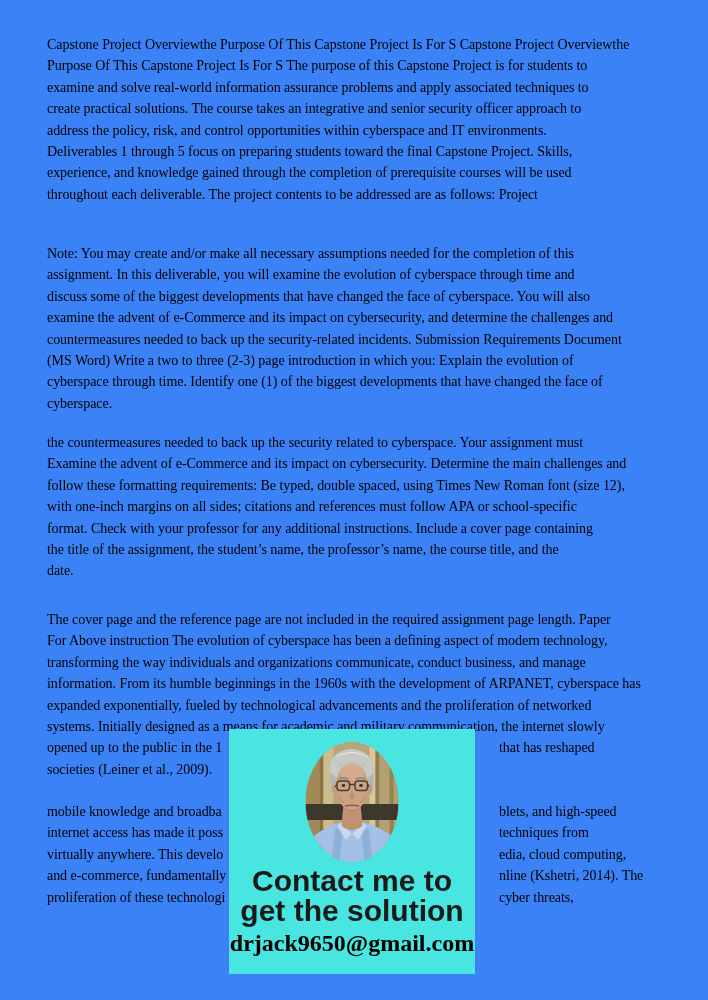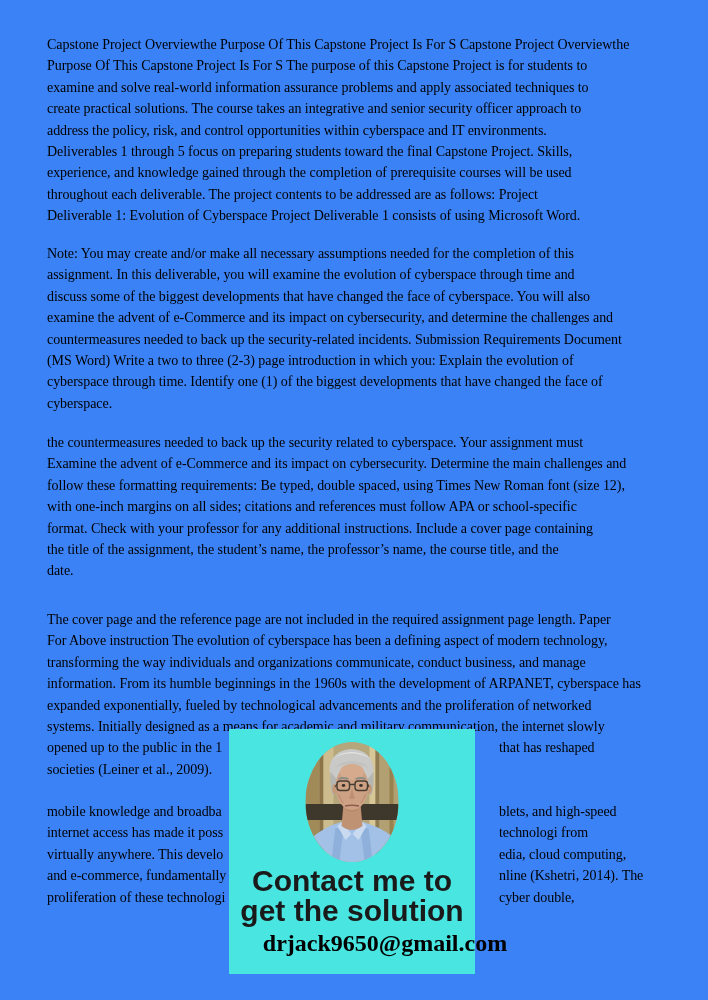--- a/index.html
+++ b/index.html
@@ -60,39 +60,37 @@
   .promo-email {
     position:absolute;
     top:199px; left:0;
     width:100%;
     text-align:center;
     font-family:"Liberation Serif","DejaVu Serif",serif;
     font-weight:700;
     font-size:24px;
     line-height:30px;
     color:#000000;
-    padding-left:33px;
   }
 </style>
 </head>
 <body>
 
 <div class="page">
 
   <div>
     <div class="para" style="top:34px">
         <div class="line">Capstone Project Overviewthe Purpose Of This Capstone Project Is For S Capstone Project Overviewthe</div>
         <div class="line">Purpose Of This Capstone Project Is For S The purpose of this Capstone Project is for students to</div>
         <div class="line">examine and solve real-world information assurance problems and apply associated techniques to</div>
         <div class="line">create practical solutions. The course takes an integrative and senior security officer approach to</div>
         <div class="line">address the policy, risk, and control opportunities within cyberspace and IT environments.</div>
         <div class="line">Deliverables 1 through 5 focus on preparing students toward the final Capstone Project. Skills,</div>
         <div class="line">experience, and knowledge gained through the completion of prerequisite courses will be used</div>
         <div class="line">throughout each deliverable. The project contents to be addressed are as follows: Project</div>
-        <div class="line">Deliverable 1: Evolution of Cyberspace Project Deliverable 1 consists of using Microsoft Word.</div>
       </div>
     <div class="para" style="top:243px">
         <div class="line">Note: You may create and/or make all necessary assumptions needed for the completion of this</div>
         <div class="line">assignment. In this deliverable, you will examine the evolution of cyberspace through time and</div>
         <div class="line">discuss some of the biggest developments that have changed the face of cyberspace. You will also</div>
         <div class="line">examine the advent of e-Commerce and its impact on cybersecurity, and determine the challenges and</div>
         <div class="line">countermeasures needed to back up the security-related incidents. Submission Requirements Document</div>
         <div class="line">(MS Word) Write a two to three (2-3) page introduction in which you: Explain the evolution of</div>
         <div class="line">cyberspace through time. Identify one (1) of the biggest developments that have changed the face of</div>
         <div class="line">cyberspace.</div>
@@ -111,24 +109,24 @@
         <div class="line">For Above instruction The evolution of cyberspace has been a defining aspect of modern technology,</div>
         <div class="line">transforming the way individuals and organizations communicate, conduct business, and manage</div>
         <div class="line">information. From its humble beginnings in the 1960s with the development of ARPANET, cyberspace has</div>
         <div class="line">expanded exponentially, fueled by technological advancements and the proliferation of networked</div>
         <div class="line">systems. Initially designed as a means for academic and military communication, the internet slowly</div>
         <div class="line"><span>opened up to the public in the 1</span><span class="frag-right">that has reshaped</span></div>
         <div class="line">societies (Leiner et al., 2009).</div>
       </div>
     <div class="para" style="top:801px">
         <div class="line"><span>mobile knowledge and broadba</span><span class="frag-right">blets, and high-speed</span></div>
-        <div class="line"><span>internet access has made it poss</span><span class="frag-right">technologi from</span></div>
+        <div class="line"><span>internet access has made it poss</span><span class="frag-right">techniques from</span></div>
         <div class="line"><span>virtually anywhere. This develo</span><span class="frag-right">edia, cloud computing,</span></div>
         <div class="line"><span>and e-commerce, fundamentally</span><span class="frag-right">nline (Kshetri, 2014). The</span></div>
-        <div class="line"><span>proliferation of these technologi</span><span class="frag-right">cyber double,</span></div>
+        <div class="line"><span>proliferation of these technologi</span><span class="frag-right">cyber threats,</span></div>
       </div>
   </div>
 
   <div class="promo-card" style="background-color: rgb(72, 229, 225);">
 
     <div class="avatar" title="elderly man with grey hair, glasses and light blue shirt">
       <svg width="93" height="120" viewBox="0 0 93 120" xmlns="http://www.w3.org/2000/svg">
 
         <rect x="0" y="0" width="93" height="120" fill="#b5a67b"></rect>
         <rect x="0" y="0" width="14" height="120" fill="#a08a58"></rect>

